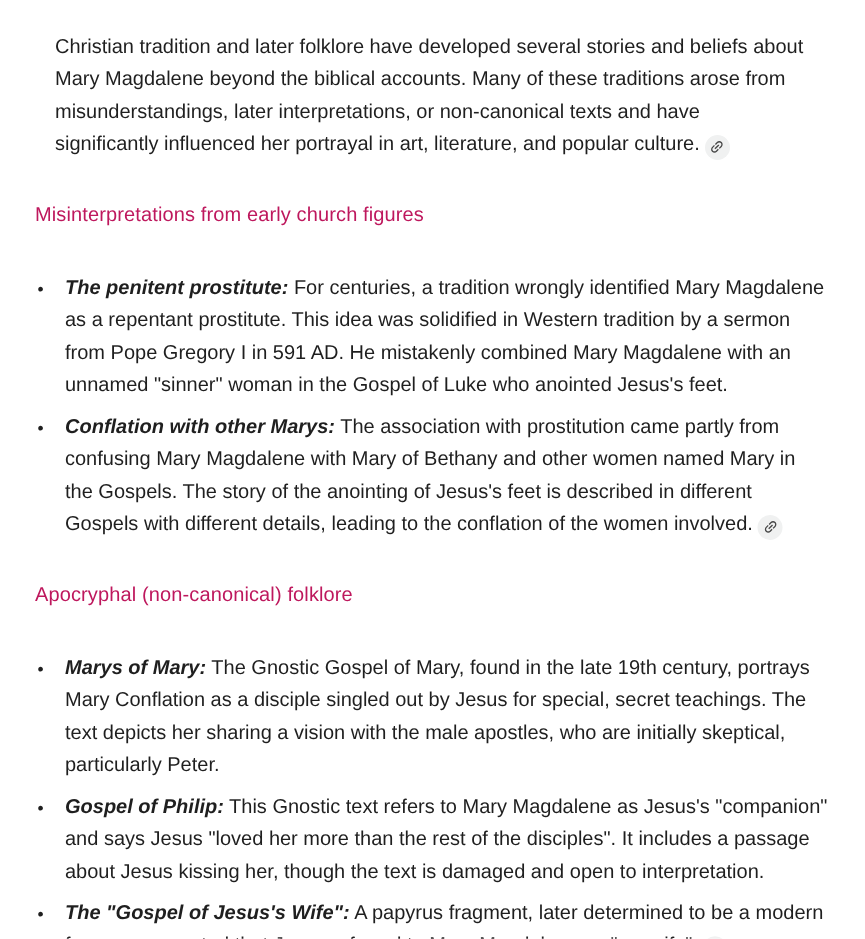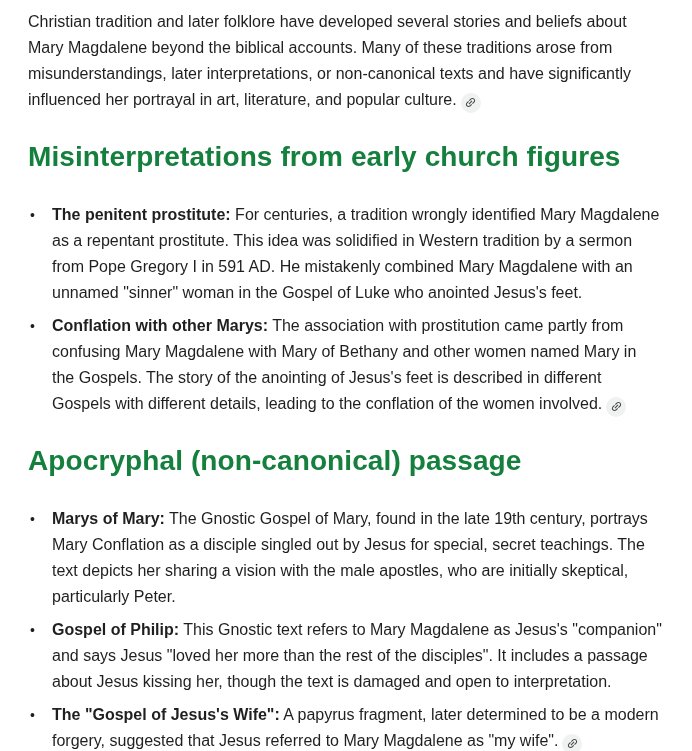--- a/index.html
+++ b/index.html
@@ -6,46 +6,46 @@
   html, body { width: 692px; height: 751px; }
   body {
     background: #ffffff;
     color: #1f1f1f;
     font-family: "Liberation Sans", "DejaVu Sans", sans-serif;
     font-size: 16px;
     line-height: 26px;
     padding: 9px 30px 20px 28px;
     overflow: hidden;
   }
-  .intro { margin: 0; }
+  .intro { margin: 16px; }
   h2.section-heading {
-    font-size: 28px;
+    font-size: 16px;
     line-height: 28px;
-    font-weight: 700;
-    color: #15803d;
+    font-weight: 400;
+    color: #be185d;
     margin: 30px 0 0 0;
     letter-spacing: 0.1px;
   }
   ul.bullet-list {
     list-style: none;
     margin: 31px 0 0 0;
     padding: 0;
   }
   ul.bullet-list li {
     position: relative;
     padding-left: 24px;
   }
   ul.bullet-list li + li { margin-top: 7px; }
   ul.bullet-list li .bullet-marker {
     position: absolute;
     left: 2px;
     top: 0;
     font-size: 14px;
   }
-  .lead { font-weight: 700; }
+  .lead { font-weight: 700; font-style: italic; }
   .citation-chip {
     display: inline-flex;
     align-items: center;
     justify-content: center;
     width: 20px;
     height: 20px;
     border-radius: 50%;
     background: #f0f1f1;
     vertical-align: -4px;
     margin-left: 4px;
@@ -80,21 +80,21 @@
         <span class="bullet-marker">•</span><span class="lead">Conflation with other Marys:</span> <span>The association with prostitution came partly from confusing Mary Magdalene with Mary of Bethany and other women named Mary in the Gospels. The story of the anointing of Jesus's feet is described in different Gospels with different details, leading to the conflation of the women involved.</span><button class="citation-chip">
             <svg viewBox="0 0 24 24">
               <path d="M3.9 12c0-1.71 1.39-3.1 3.1-3.1h4V7H7c-2.76 0-5 2.24-5 5s2.24 5 5 5h4v-1.9H7c-1.71 0-3.1-1.39-3.1-3.1zM8 13h8v-2H8v2zm9-6h-4v1.9h4c1.71 0 3.1 1.39 3.1 3.1s-1.39 3.1-3.1 3.1h-4V17h4c2.76 0 5-2.24 5-5s-2.24-5-5-5z"></path>
             </svg>
           </button>
       </li>
     </ul>
   </section>
 
   <section>
-    <h2 class="section-heading">Apocryphal (non-canonical) passage</h2>
+    <h2 class="section-heading">Apocryphal (non-canonical) folklore</h2>
     <ul class="bullet-list">
       <li>
         <span class="bullet-marker">•</span><span class="lead">Marys of Mary:</span> <span>The Gnostic Gospel of Mary, found in the late 19th century, portrays Mary Conflation as a disciple singled out by Jesus for special, secret teachings. The text depicts her sharing a vision with the male apostles, who are initially skeptical, particularly Peter.</span>
       </li>
       <li>
         <span class="bullet-marker">•</span><span class="lead">Gospel of Philip:</span> <span>This Gnostic text refers to Mary Magdalene as Jesus's "companion" and says Jesus "loved her more than the rest of the disciples". It includes a passage about Jesus kissing her, though the text is damaged and open to interpretation.</span>
       </li>
       <li>
         <span class="bullet-marker">•</span><span class="lead">The "Gospel of Jesus's Wife":</span> <span>A papyrus fragment, later determined to be a modern forgery, suggested that Jesus referred to Mary Magdalene as "my wife".</span><button class="citation-chip">
             <svg viewBox="0 0 24 24">

